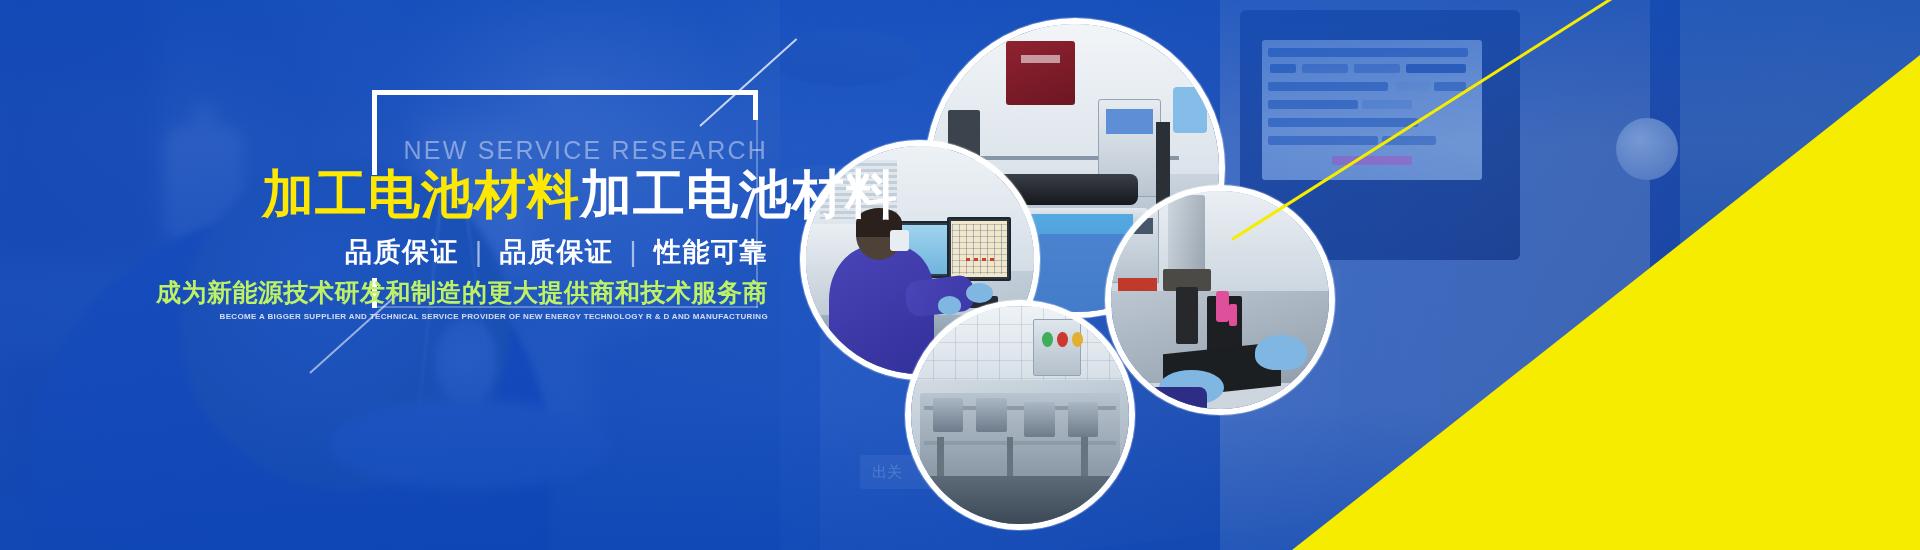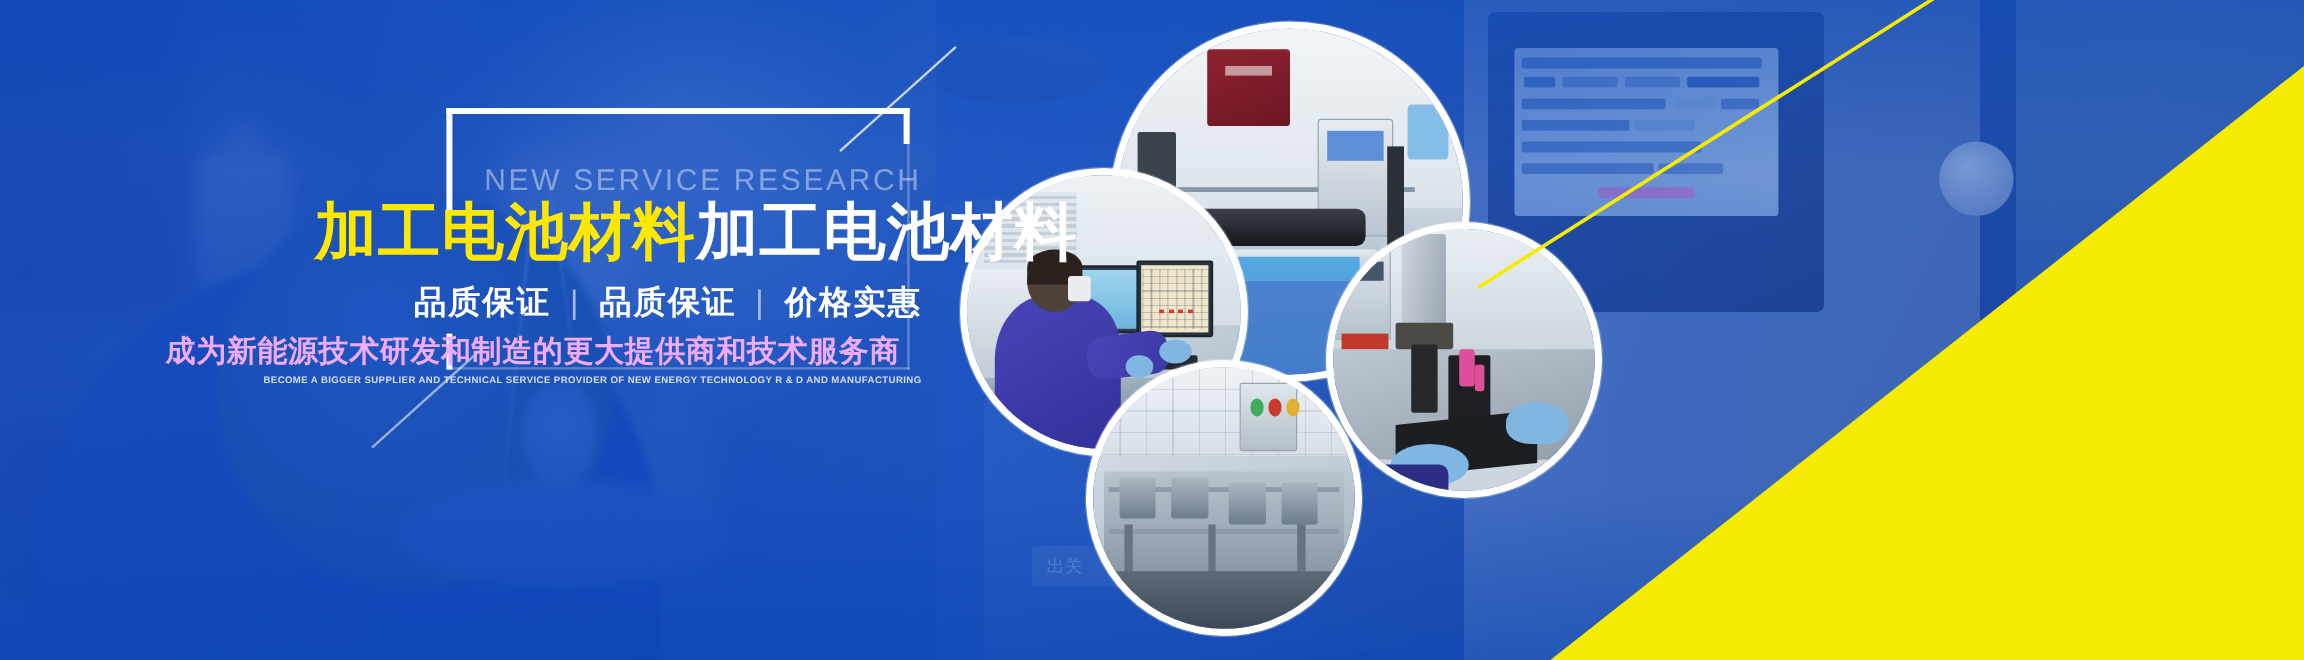--- a/index.html
+++ b/index.html
@@ -133,22 +133,22 @@
     font-size:52px;font-weight:700;line-height:1.1;letter-spacing:1px;
   }
   .headline .hl-y{color:#ffe800;}
   .headline .hl-w{color:#ffffff;}
   .subline{
     position:absolute;right:2px;top:98px;white-space:nowrap;
     font-size:27px;font-weight:700;color:#ffffff;letter-spacing:1.5px;
   }
   .subline .sep{color:rgba(255,255,255,.6);font-weight:400;padding:0 7px;}
   .tagline{
-    position:absolute;right:20px;top:140px;white-space:nowrap;
-    font-size:25px;font-weight:700;color:#f0abfc;letter-spacing:.5px;
+    position:absolute;right:2px;top:140px;white-space:nowrap;
+    font-size:25px;font-weight:700;color:#bef264;letter-spacing:.5px;
   }
   .enline{
     position:absolute;right:2px;top:176px;white-space:nowrap;
     font-size:8px;font-weight:700;color:rgba(255,255,255,.80);letter-spacing:.35px;
   }
 
   
   .circ{position:absolute;border-radius:50%;border:6px solid #ffffff;overflow:hidden;z-index:5;
         box-shadow:0 0 0 1px rgba(255,255,255,.25);}
   .circ .ph{position:absolute;inset:0;}
@@ -315,21 +315,21 @@
   <div class="copy">
     <div class="eyebrow">NEW SERVICE RESEARCH</div>
     <div class="headline">
       <span class="hl-y">加工电池材料</span><span class="hl-w">加工电池材料</span>
     </div>
     <div class="subline">
       <span>品质保证</span>
       <span class="sep">|</span>
       <span>品质保证</span>
       <span class="sep">|</span>
-      <span>价格实惠</span>
+      <span>性能可靠</span>
     </div>
     <div class="tagline">成为新能源技术研发和制造的更大提供商和技术服务商</div>
     <div class="enline">BECOME A BIGGER SUPPLIER AND TECHNICAL SERVICE PROVIDER OF NEW ENERGY TECHNOLOGY R &amp; D AND MANUFACTURING</div>
   </div>
 
   <div class="circ" id="c1">
     <div class="ph">
       <i class="m-wall"></i>
         <i class="m-floor"></i>
         <i class="m-floorblue"></i>

